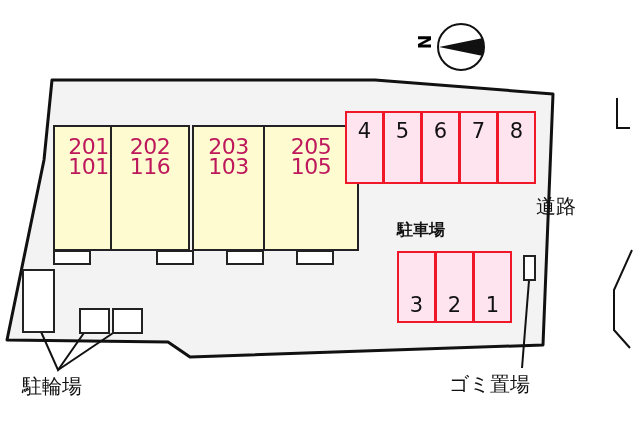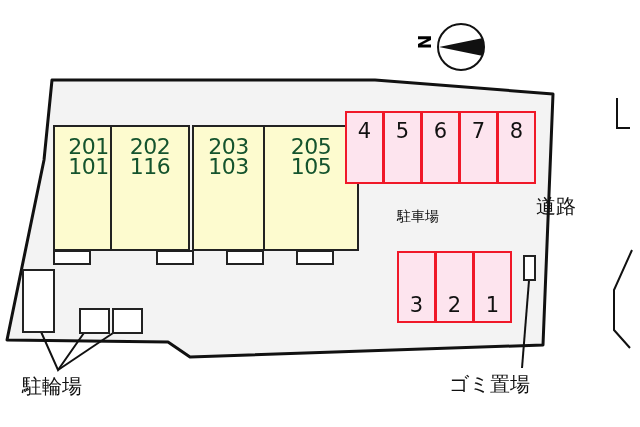--- a/index.html
+++ b/index.html
@@ -3,21 +3,21 @@
   <meta charset="utf-8">
   <style>
     html, body { margin:0; padding:0; background:#ffffff; }
     body { width:640px; height:427px; position:relative; overflow:hidden;
            font-family: "DejaVu Sans", "Liberation Sans", sans-serif; }
     .abs { position:absolute; }
     svg.lot { position:absolute; left:0; top:0; }
     .unit { position:absolute; top:125px; height:126px; background:#fdfbcf;
             border:2px solid #222; box-sizing:border-box; }
     .unit-label { position:absolute; left:0; right:0; top:10px; text-align:center;
-                  font-size:22px; line-height:20px; color:#14532d; letter-spacing:-0.5px; }
+                  font-size:22px; line-height:20px; color:#be185d; letter-spacing:-0.5px; }
     .porch { position:absolute; top:250px; height:15px; width:38px; background:#fff;
              border:2px solid #222; box-sizing:border-box; }
     .space { position:absolute; background:#fde4ee; border:2px solid #f01828; box-sizing:border-box;
              width:39px; }
     .space-num { position:absolute; left:0; right:0; text-align:center; font-size:21px; color:#111; }
     .label { position:absolute; font-size:19px; color:#111; white-space:nowrap; }
     .wbox { position:absolute; background:#fff; border:2px solid #222; box-sizing:border-box; }
   </style>
 </head>
 <body>
@@ -103,16 +103,16 @@
 <div class="space" style="left:473px;top:251px;height:72px;">
     <div class="space-num" style="top:40px;">1</div>
   </div>
 
 <div class="wbox" style="left:22px;top:269px;width:33px;height:64px;"></div>
 <div class="wbox" style="left:79px;top:308px;width:31px;height:26px;"></div>
 <div class="wbox" style="left:112px;top:308px;width:31px;height:26px;"></div>
 
 <div class="wbox" style="left:523px;top:255px;width:13px;height:26px;"></div>
 
-<div class="label" style="left:397px;top:208px;font-size:14px;">駐車場</div>
+<div class="label" style="left:397px;top:220px;font-size:16px;font-weight:bold;">駐車場</div>
 <div class="label" style="left:536px;top:193px;font-size:20px;">道路</div>
 <div class="label" style="left:22px;top:373px;font-size:20px;">駐輪場</div>
 <div class="label" style="left:449px;top:371px;font-size:20px;">ゴミ置場</div>
 
 </body></html>

